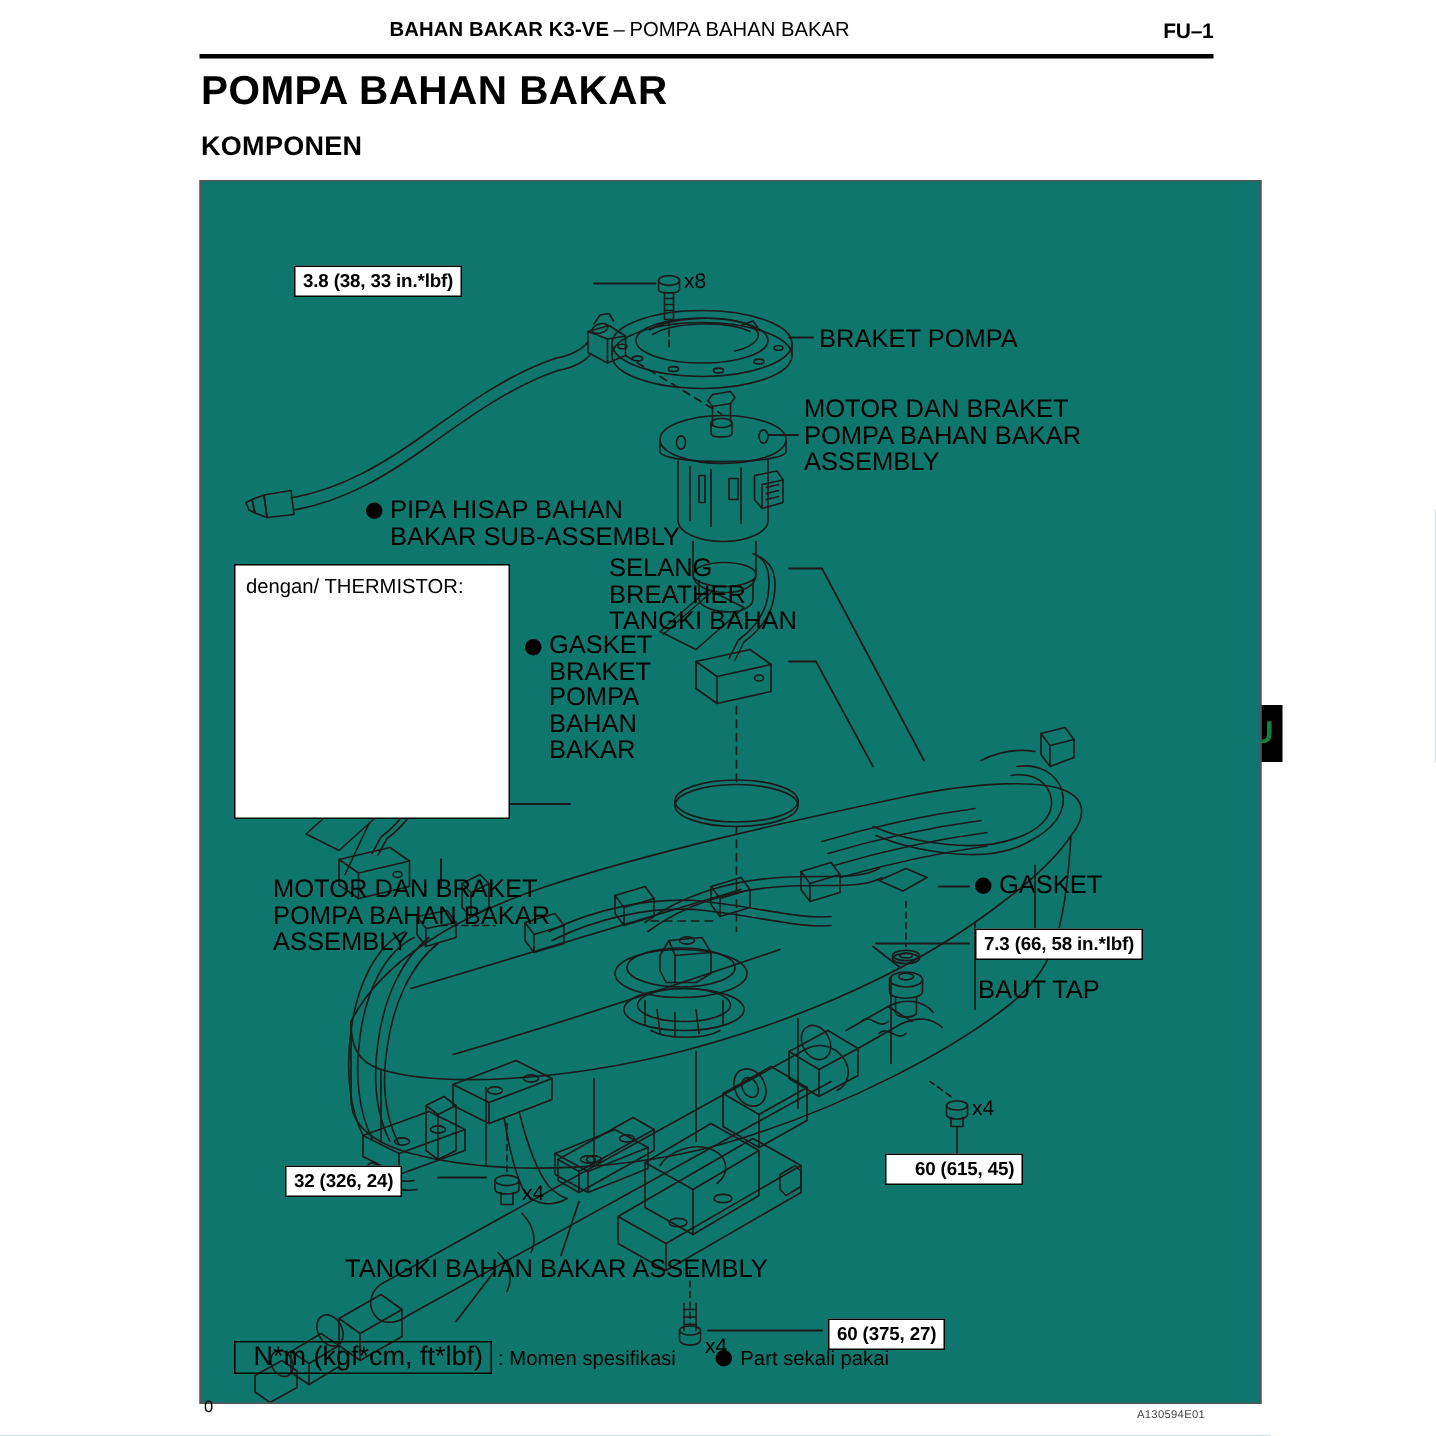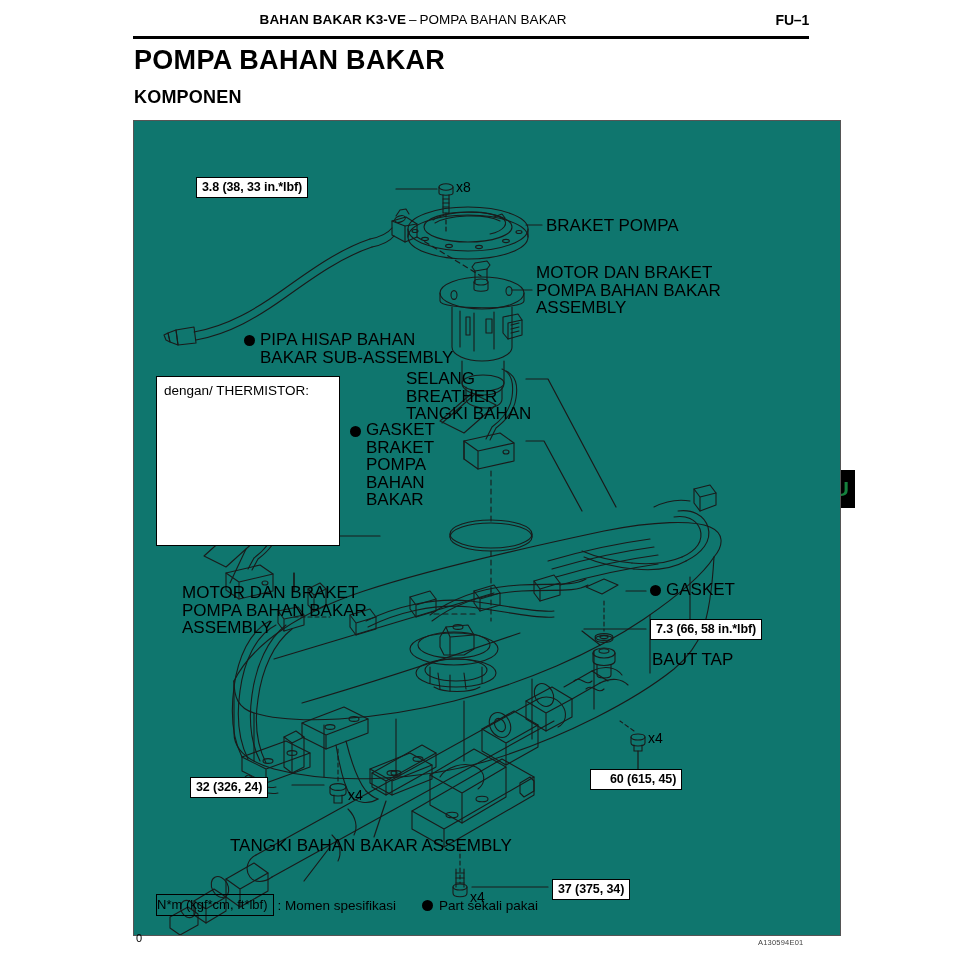--- a/index.html
+++ b/index.html
@@ -198,22 +198,22 @@
     position: absolute;
     left: 22px;
     top: 773px;
     display: flex;
     align-items: center;
     font-size: 13.5px;
     white-space: nowrap;
   }
   #legend-box {
     border: 1.7px solid #000;
-    padding: 2px 5px 3px 0;
-    font-size: 13px;
+    padding: 2px 5px 3px 12px;
+    font-size: 18px;
     line-height: 15px;
     text-align: center;
   }
   #legend-text1 { margin-left: 4px; }
   #legend-dot {
     display: inline-block;
     width: 11px;
     height: 11px;
     border-radius: 50%;
     background: #000;
@@ -639,21 +639,21 @@
       <div class="lbl" style="left:532px; top:460px;">GASKET</div>
 
       <div class="torque" style="left:516px; top:498px;">7.3 (66, 58 in.*lbf)</div>
 
       <div class="lbl" style="left:518px; top:530px;">BAUT TAP</div>
 
       <div class="torque" style="left:456px; top:648px;padding-left:19px;">60 (615, 45)</div>
       <div class="qty" style="left:514px; top:609px;">x4</div>
 
 
-      <div class="torque" style="left:418px; top:758px;">37 (375, 34)</div>
+      <div class="torque" style="left:418px; top:758px;">60 (375, 27)</div>
       <div class="qty" style="left:336px; top:768px;">x4</div>
 
       <div id="legend">
         <span id="legend-box">N*m (kgf*cm, ft*lbf)</span>
         <span id="legend-text1">: Momen spesifikasi</span>
         <span id="legend-dot"></span>
         <span>Part sekali pakai</span>
       </div>
 
     </div>

